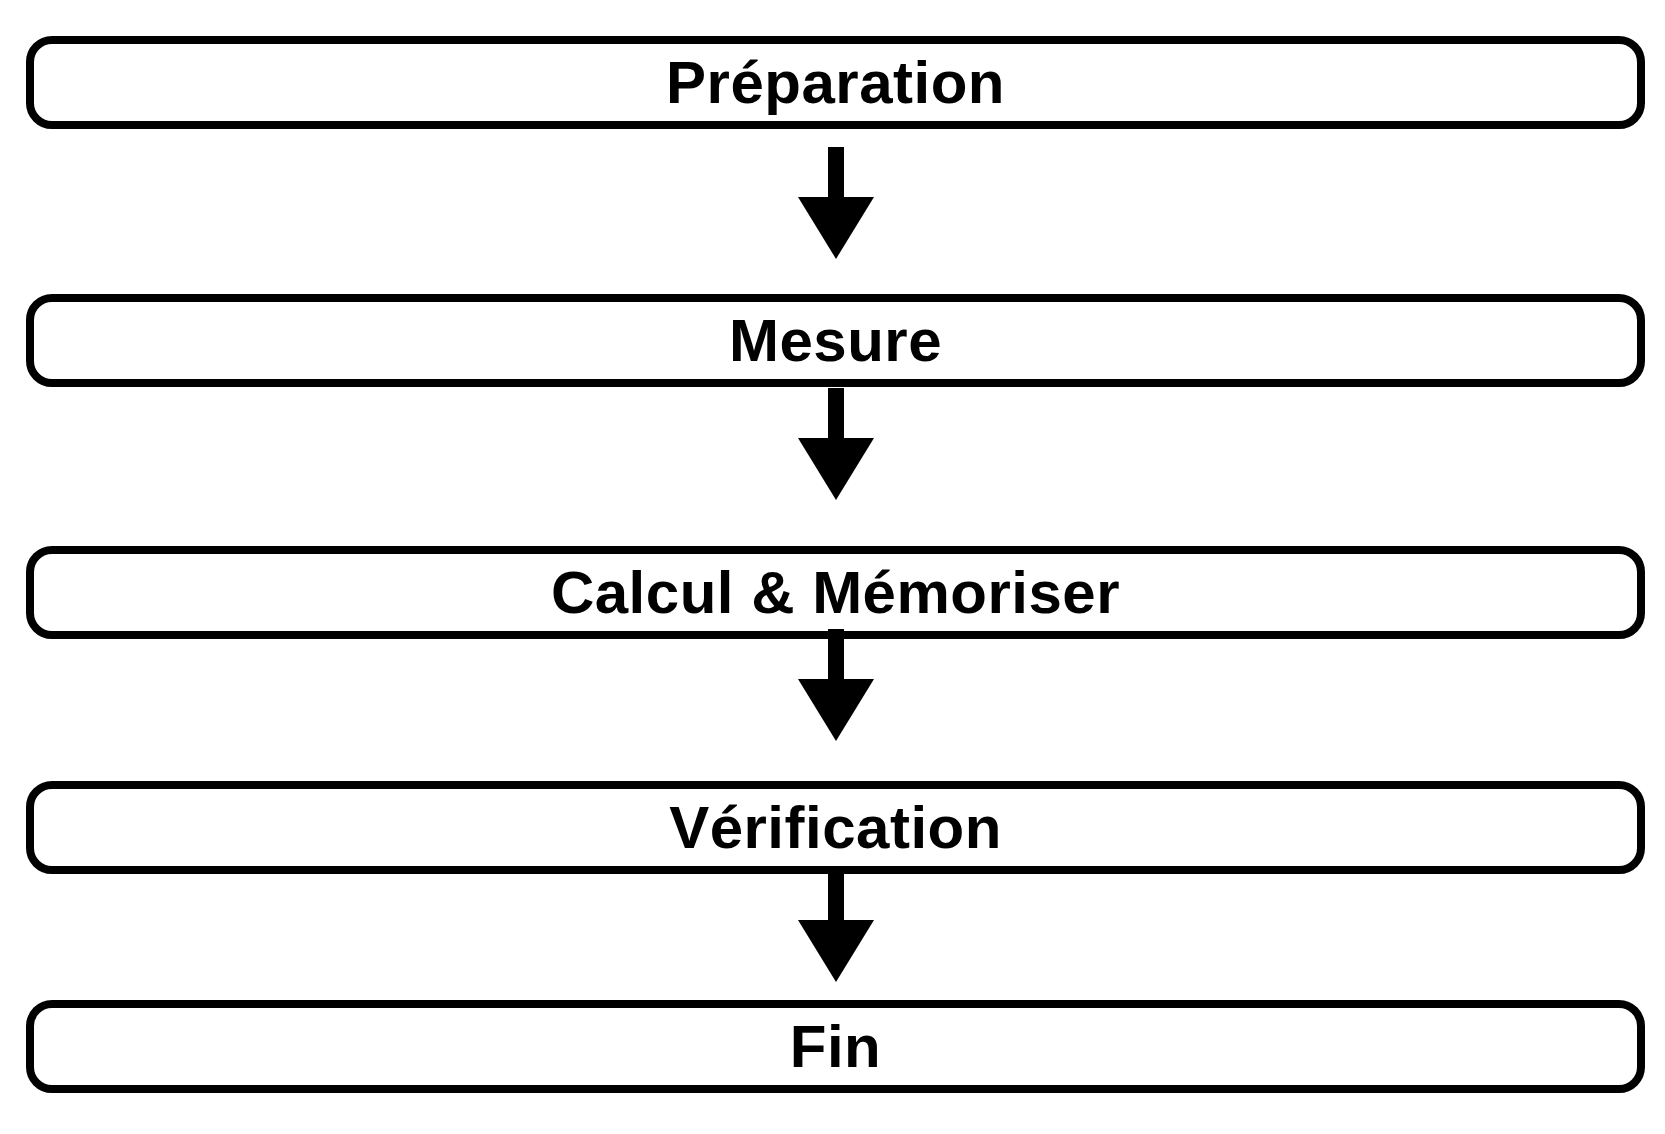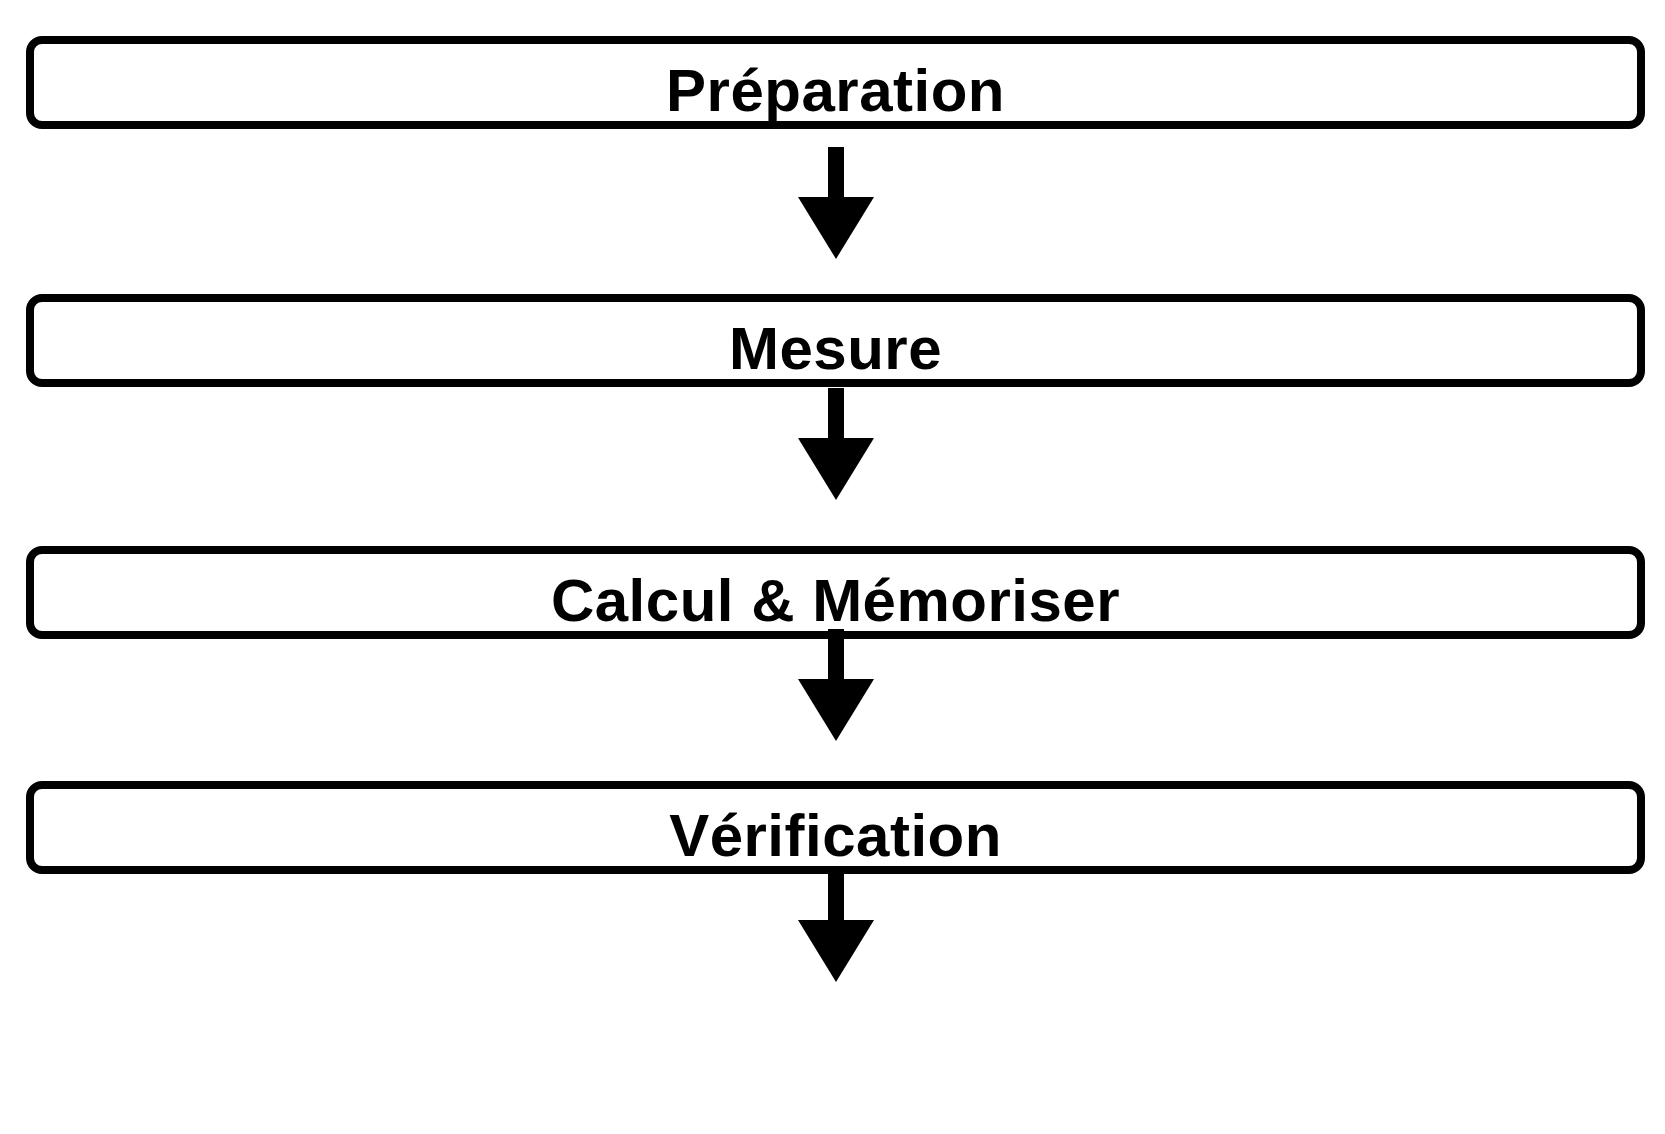--- a/index.html
+++ b/index.html
@@ -18,23 +18,23 @@
     overflow: hidden;
     font-family: "Liberation Sans", sans-serif;
   }
   .node {
     position: absolute;
     left: 26px;
     width: 1619px;
     height: 93px;
     background: var(--paper);
     border: 8px solid var(--ink);
-    border-radius: 16px;
+    border-radius: 26px;
     display: flex;
-    align-items: flex-end;
+    align-items: center;
     justify-content: center;
   }
   .node-label {
     color: var(--ink);
     font-size: 60px;
     font-weight: bold;
     line-height: 1;
     white-space: nowrap;
     letter-spacing: 0.5px;
   }
@@ -90,14 +90,17 @@
 
   <div class="node node-4">
     <span class="node-label">Vérification</span>
   </div>
 
   <svg class="arrow arrow-4" width="80" height="112" viewBox="0 0 80 112" aria-hidden="true">
     <rect x="32" y="0" width="16" height="54" fill="currentColor"></rect>
     <polygon points="2,50 78,50 40,112" fill="currentColor"></polygon>
   </svg>
 
+  <div class="node node-5">
+    <span class="node-label">Fin</span>
+  </div>
 
 </div>
 
 </body></html>

